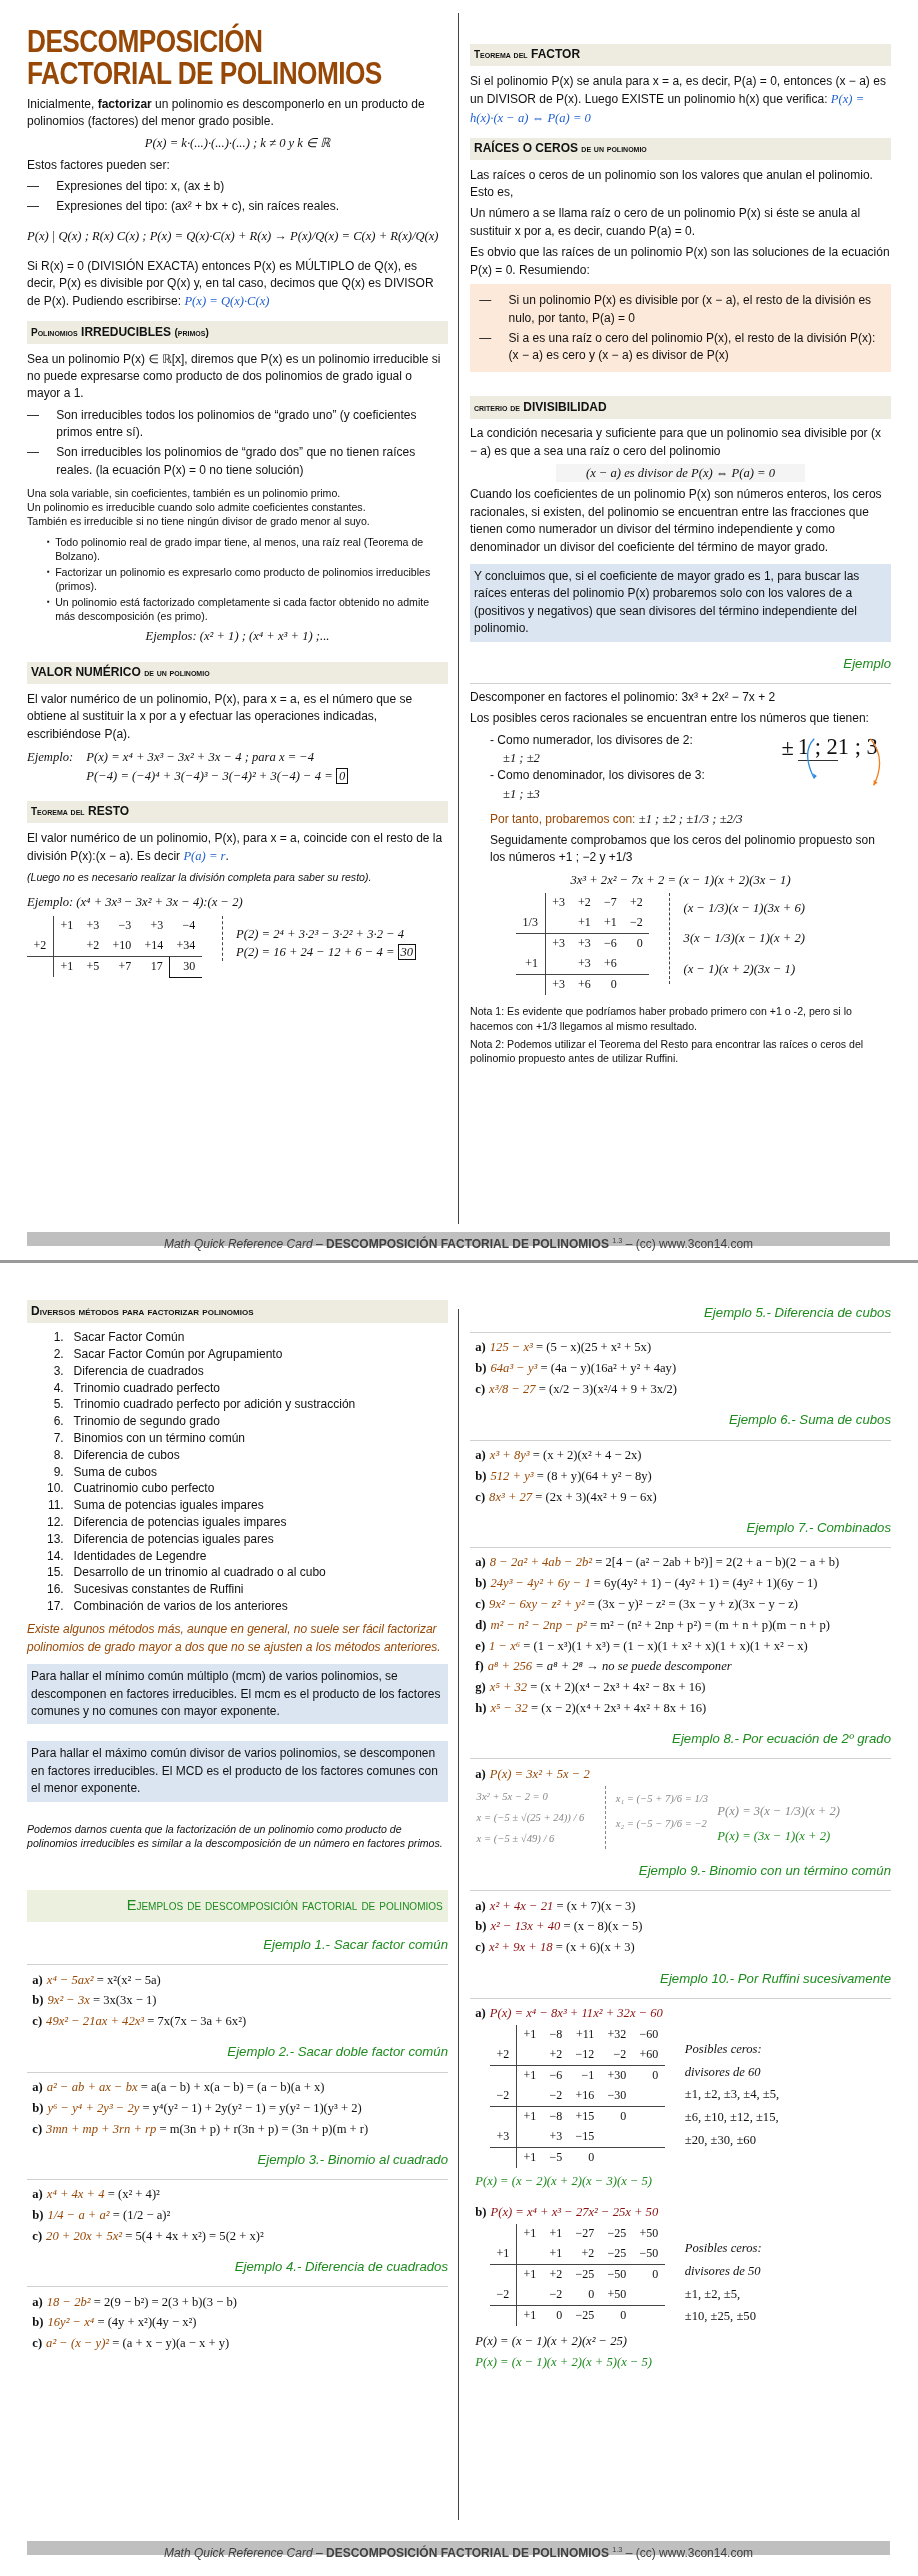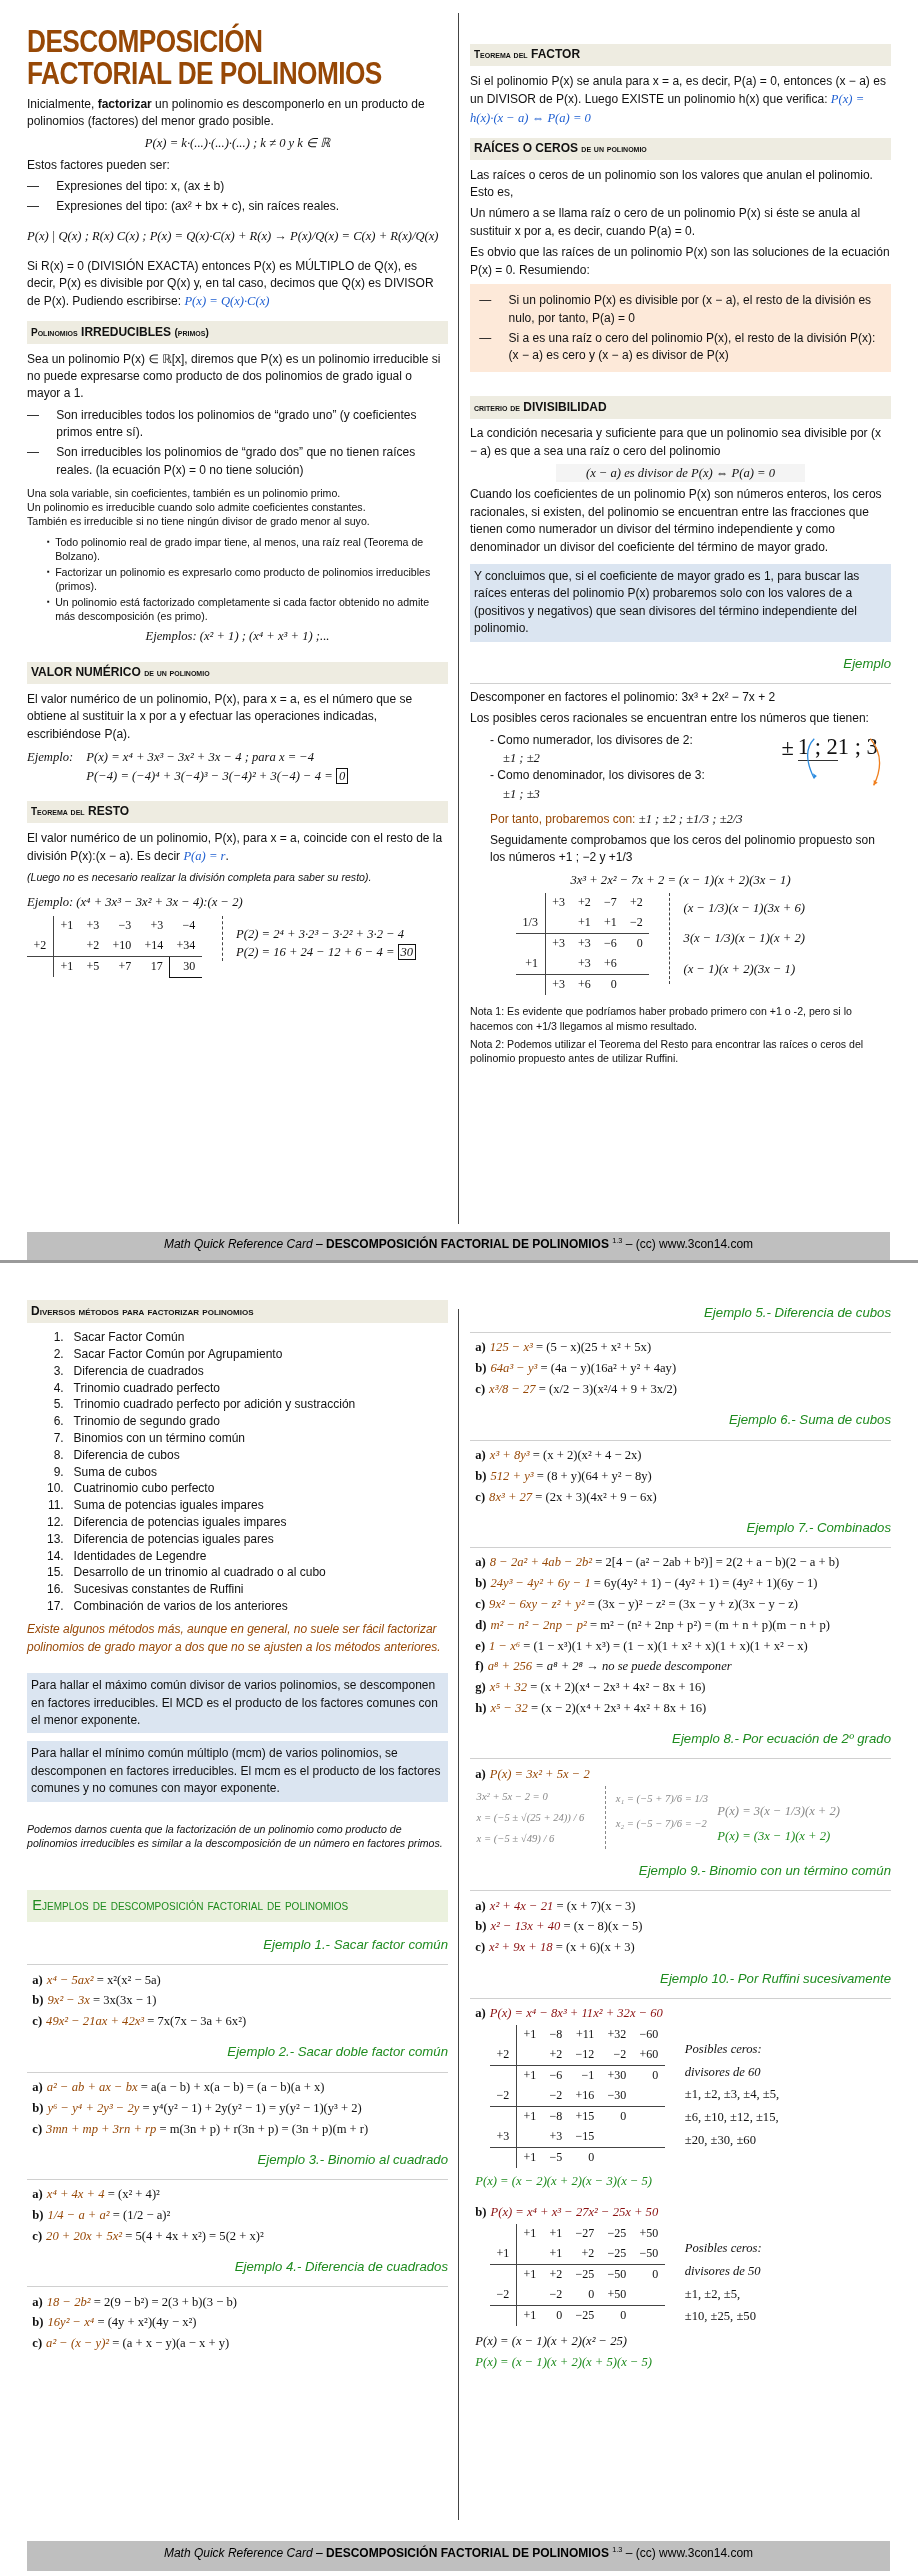--- a/index.html
+++ b/index.html
@@ -7,21 +7,21 @@
 .page{position:absolute;left:0;width:918px}
 .p1{top:0;height:1260px}
 .p2{top:1260px;height:1316px;border-top:3.3px solid #9a9a9a}
 .col{position:absolute}
 .lcol{left:27px;width:421px}
 .rcol{left:470px;width:421px}
 .vline{position:absolute;left:458px;width:1.3px;background:#444}
 .title{font-family:"Liberation Sans",sans-serif;font-weight:900;font-size:32px;line-height:1.0;color:#974806;letter-spacing:-0.7px;transform:scaleX(0.82);transform-origin:left;white-space:nowrap}
 .hdr{background:#eeece1;padding:2.6px 4px;font-weight:bold;font-size:12px;margin:10.6px 0 6.6px}
 .hdr small{font-size:10px;font-variant:small-caps}
-.green-hdr{background:#ebf1de;color:#1e8b1e;text-align:left;font-size:14.6px;padding:5.3px;margin:13.2px 0}
+.green-hdr{background:#ebf1de;color:#1e8b1e;text-align:right;font-size:14.6px;padding:5.3px;margin:13.2px 0}
 p{margin:4px 0}
 .math{font-family:"Liberation Serif",serif;font-style:italic;font-size:12.6px}
 .blue{color:#1f5fd1}
 .brown{color:#974806}
 .green{color:#1e8b1e}
 .dred{color:#8b1010}
 .center{text-align:center}
 .dash{display:flex;gap:9.3px;margin:2.6px 0}
 .dash::before{content:"—";flex:0 0 20px}
 .bul{display:flex;gap:5.3px;margin:1.3px 0 1.3px 20px;font-size:11.2px}
@@ -30,21 +30,21 @@
 .peach{background:#fde9d9;padding:5.3px 9.3px;margin:5.3px 0}
 .lblue{background:#dbe5f1;padding:4px 4px;margin:8px 0}
 .exhdr{color:#1e8b1e;font-style:italic;text-align:right;font-size:13.2px;border-bottom:1.3px solid #d0d0d0;padding-bottom:10px;margin:12px 0 5.3px}
 .ex{font-family:"Liberation Serif",serif;font-size:12.6px;margin:2.6px 0 2.6px 5.3px}
 .ex b{font-style:normal;margin-right:4px}
 .ex .lhs{font-style:italic}
 table.ruf{border-collapse:collapse;font-family:"Liberation Serif",serif;font-size:12px}
 table.ruf td{padding:1.3px 6.6px;text-align:right}
 table.ruf td.div{border-right:1.3px solid #444}
 table.ruf tr.sep td{border-bottom:1.3px solid #444}
-.footer{position:absolute;left:27px;width:863px;height:30px;background:#bfbfbf;color:#000000;text-align:center;font-size:12px;line-height:18.5px}
+.footer{position:absolute;left:27px;width:863px;height:14px;background:#bfbfbf;color:#404040;text-align:center;font-size:12px;line-height:18.5px}
 .footer i{font-style:italic}
 .footer b{font-weight:bold}
 .footer sup{font-size:7.3px}
 ol.methods{margin:6.6px 0 6.6px 40px;font-size:12px;line-height:1.4}
 ol.methods li{padding-left:6.6px}
 .dashed-v{border-left:1.3px dashed #444;padding-left:13.2px}
 .flexrow{display:flex;gap:20px;align-items:flex-start}
 </style>
 </head>
 <body>
@@ -262,22 +262,22 @@
       <li>Cuatrinomio cubo perfecto</li>
       <li>Suma de potencias iguales impares</li>
       <li>Diferencia de potencias iguales impares</li>
       <li>Diferencia de potencias iguales pares</li>
       <li>Identidades de Legendre</li>
       <li>Desarrollo de un trinomio al cuadrado o al cubo</li>
       <li>Sucesivas constantes de Ruffini</li>
       <li>Combinación de varios de los anteriores</li>
     </ol>
     <p class="brown" style="font-style:italic">Existe algunos métodos más, aunque en general, no suele ser fácil factorizar polinomios de grado mayor a dos que no se ajusten a los métodos anteriores.</p>
+    <div class="lblue">Para hallar el mínimo común múltiplo (mcm) de varios polinomios, se descomponen en factores irreducibles. El mcm es el producto de los factores comunes y no comunes con mayor exponente.</div>
     <div class="lblue" style="margin-top:17px">Para hallar el máximo común divisor de varios polinomios, se descomponen en factores irreducibles. El MCD es el producto de los factores comunes con el menor exponente.</div>
-    <div class="lblue">Para hallar el mínimo común múltiplo (mcm) de varios polinomios, se descomponen en factores irreducibles. El mcm es el producto de los factores comunes y no comunes con mayor exponente.</div>
     <p class="small" style="font-style:italic;margin-top:20px">Podemos darnos cuenta que la factorización de un polinomio como producto de polinomios irreducibles es similar a la descomposición de un número en factores primos.</p>
 
     <div class="green-hdr" style="margin-top:40px;font-variant:small-caps">Ejemplos de descomposición factorial de polinomios</div>
 
     <div>
       <div class="exhdr">Ejemplo 1.- Sacar factor común</div>
       <div class="ex"><b>a)</b><span class="lhs brown">x⁴ − 5ax²</span><span> = x²(x² − 5a)</span></div>
       <div class="ex"><b>b)</b><span class="lhs brown">9x² − 3x</span><span> = 3x(3x − 1)</span></div>
       <div class="ex"><b>c)</b><span class="lhs brown">49x² − 21ax + 42x³</span><span> = 7x(7x − 3a + 6x²)</span></div>
     </div>

